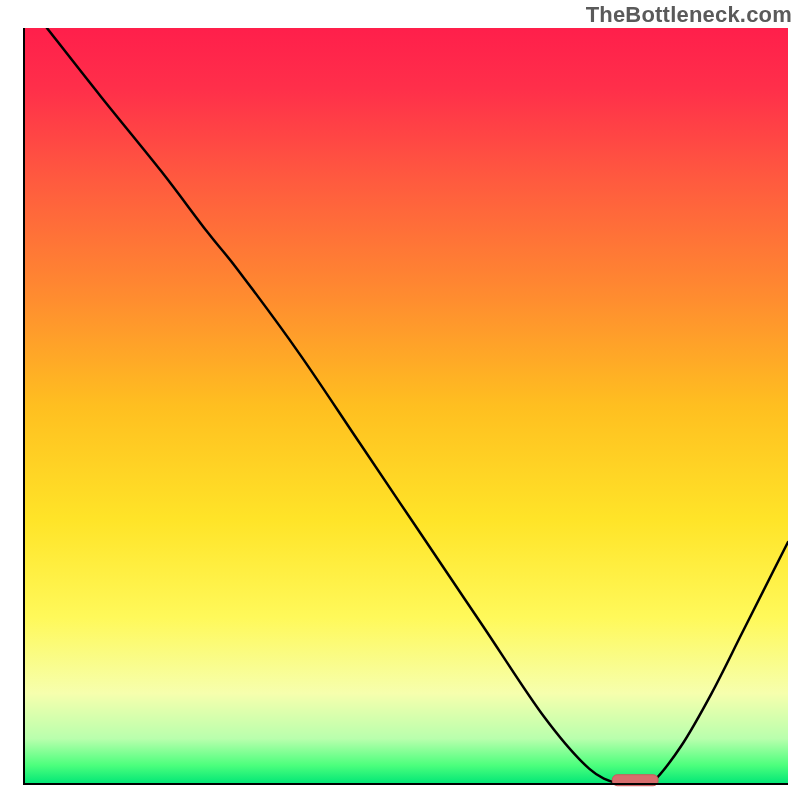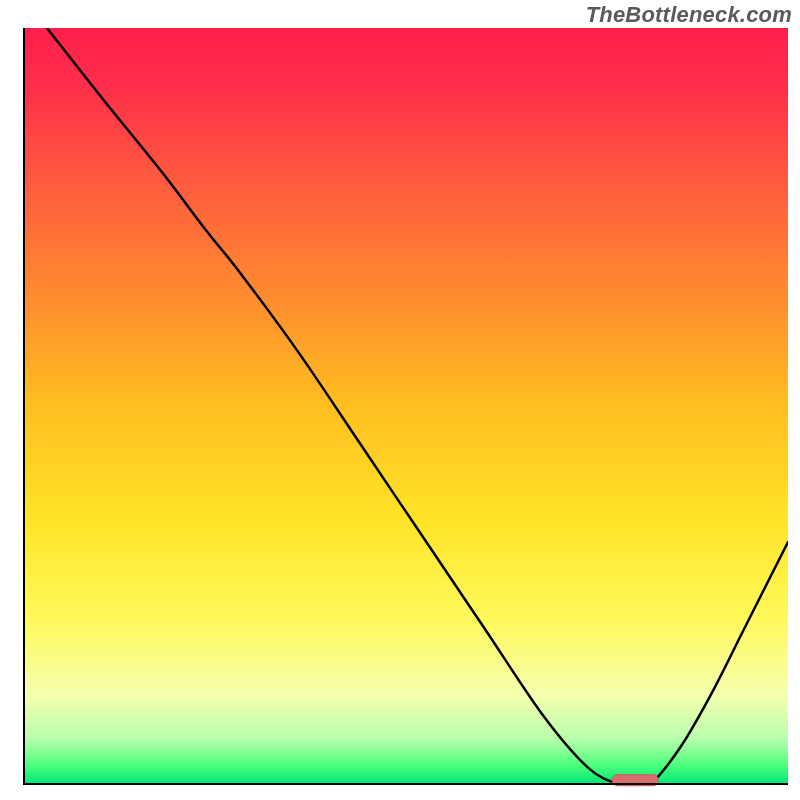--- a/index.html
+++ b/index.html
@@ -9,21 +9,20 @@
     height: 800px;
     overflow: hidden;
     background: #ffffff;
     font-family: Arial, Helvetica, sans-serif;
   }
   .stage {
     position: relative;
     width: 800px;
     height: 780px;
     background: #ffffff;
-    font-style: italic;
   }
   .watermark {
     position: absolute;
     top: 2px;
     right: 8px;
     font-size: 22px;
     font-weight: 600;
     color: #5a5a5a;
     letter-spacing: 0.2px;
   }

